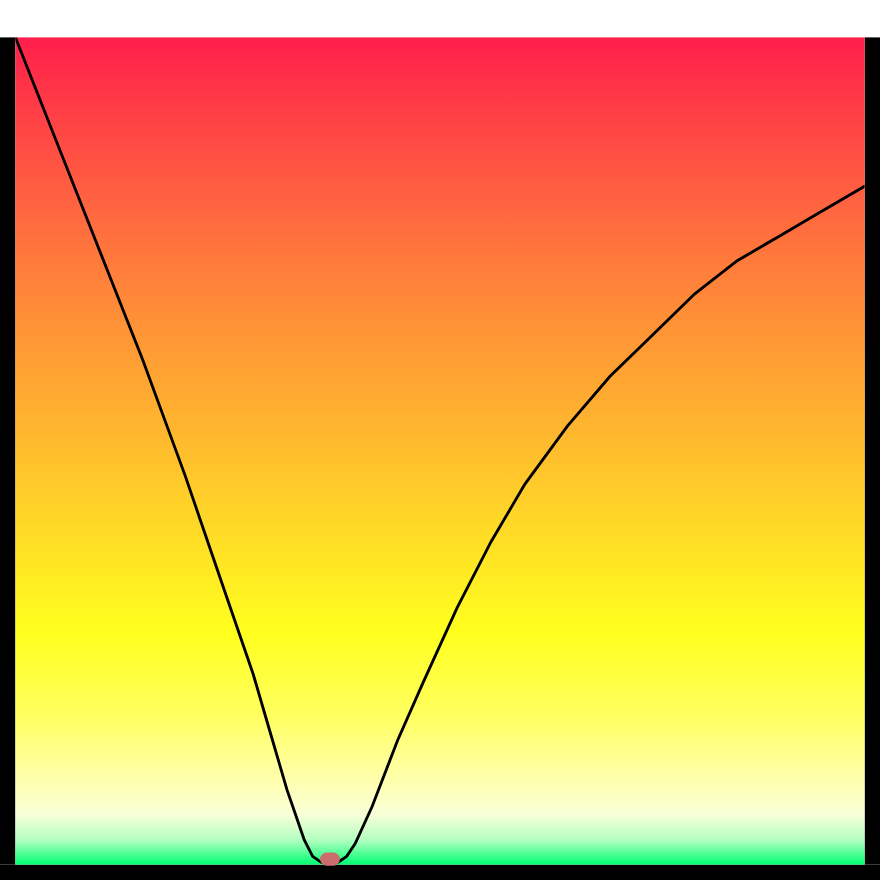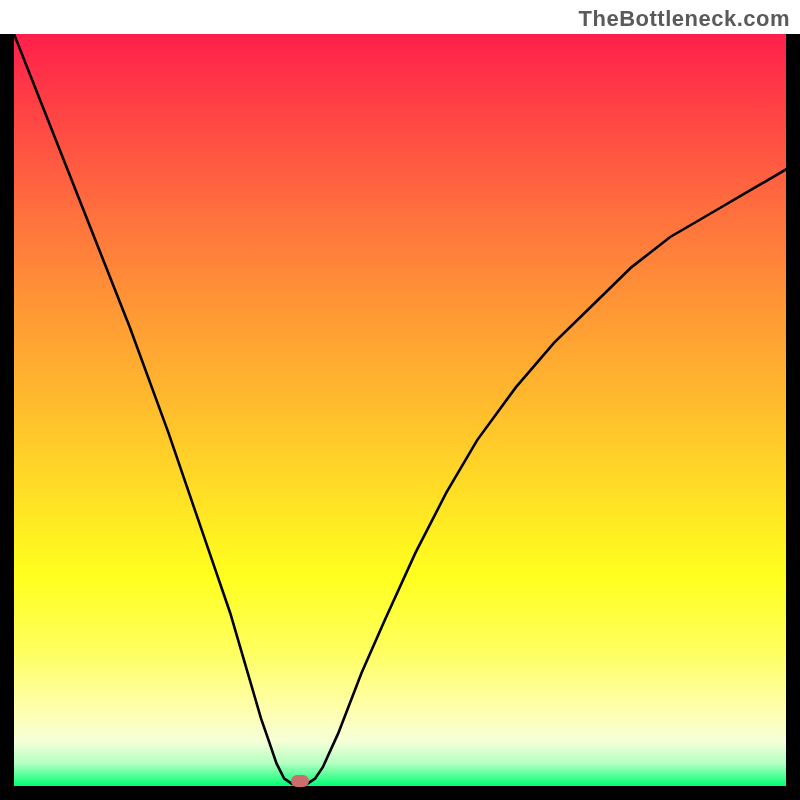--- a/index.html
+++ b/index.html
@@ -52,21 +52,20 @@
   height: 12px;
   border-radius: 6px;
   background: #cb6d6d;
   transform: translate(-50%, -50%);
 }
 </style>
 </head>
 <body>
 
 <div class="wrap">
-  <div class="watermark">TheBottleneck.com</div>
 
   <div class="border-left"></div>
   <div class="border-right"></div>
   <div class="border-bottom"></div>
 
   <div class="plot-area">
     <svg class="curve" viewBox="0 0 772 752" preserveAspectRatio="none">
       <path id="curve-path" fill="none" stroke="#000" stroke-width="2.6" stroke-linecap="round" d="M0.0 0.0 L38.6 97.8 L77.2 195.5 L115.8 293.3 L154.4 398.6 L169.8 443.7 L193.0 511.4 L216.2 579.0 L231.6 631.7 L247.0 684.3 L254.8 706.9 L262.5 729.4 L270.2 744.5 L277.9 749.7 L285.6 752.0 L293.4 749.7 L301.1 744.5 L308.8 733.2 L324.2 699.4 L347.4 639.2 L370.6 586.6 L401.4 518.9 L432.3 458.7 L463.2 406.1 L501.8 353.4 L540.4 308.3 L579.0 270.7 L617.6 233.1 L656.2 203.0 L694.8 180.5 L733.4 157.9 L772.0 135.4"></path>
     </svg>
     <div id="marker" class="marker" style="left: 285.64px; top: 747.488px;"></div>

